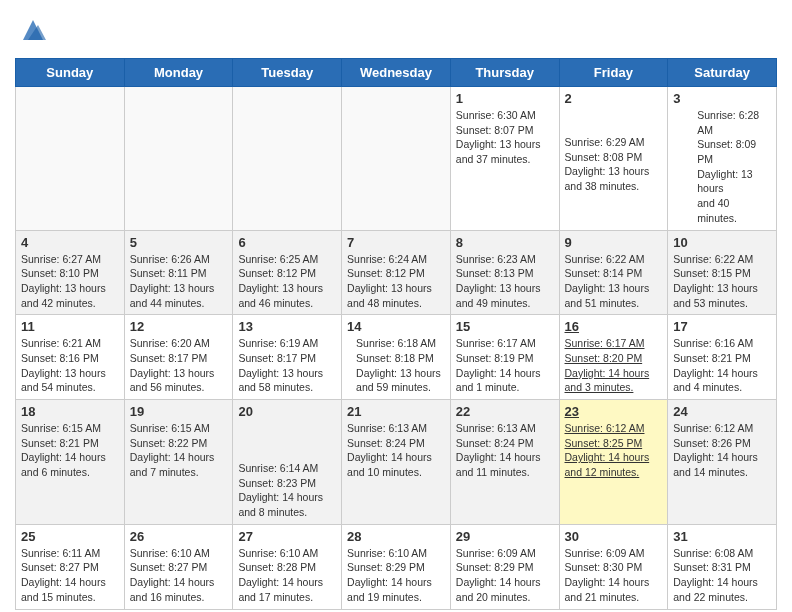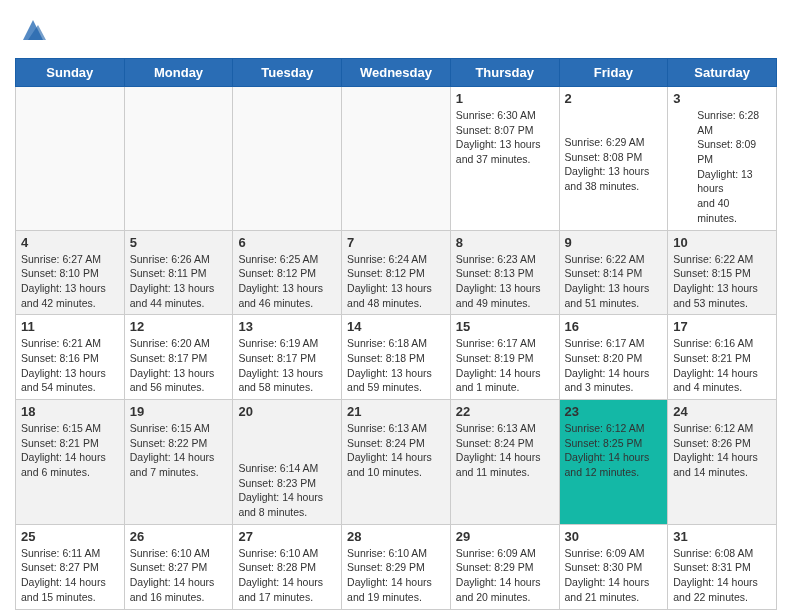--- a/index.html
+++ b/index.html
@@ -223,33 +223,33 @@
         </td>
         <td style="background-color: rgb(255, 255, 255);">
           <div class="day-number">13</div>
           <div class="day-info" style="white-space: pre-line;">Sunrise: 6:19 AM
 Sunset: 8:17 PM
 Daylight: 13 hours
 and 58 minutes.</div>
         </td>
         <td style="background-color: rgb(255, 255, 255);">
           <div class="day-number">14</div>
-          <div class="day-info" style="white-space: pre-line;">Sunrise: 6:18 AM
+          <div class="day-info" style="white-space: pre-line; margin-left: 9px;">Sunrise: 6:18 AM
 Sunset: 8:18 PM
 Daylight: 13 hours
 and 59 minutes.</div>
         </td>
         <td style="background-color: rgb(255, 255, 255);">
           <div class="day-number">15</div>
           <div class="day-info" style="white-space: pre-line;">Sunrise: 6:17 AM
 Sunset: 8:19 PM
 Daylight: 14 hours
 and 1 minute.</div>
         </td>
-        <td style="background-color: rgb(255, 255, 255);">
+        <td style="background-color: rgb(255, 255, 255); text-decoration: underline;">
           <div class="day-number">16</div>
           <div class="day-info" style="white-space: pre-line;">Sunrise: 6:17 AM
 Sunset: 8:20 PM
 Daylight: 14 hours
 and 3 minutes.</div>
         </td>
         <td style="background-color: rgb(255, 255, 255);">
           <div class="day-number">17</div>
           <div class="day-info" style="white-space: pre-line;">Sunrise: 6:16 AM
 Sunset: 8:21 PM
@@ -286,21 +286,21 @@
 Daylight: 14 hours
 and 10 minutes.</div>
         </td>
         <td style="background-color: rgb(242, 242, 242);">
           <div class="day-number">22</div>
           <div class="day-info" style="white-space: pre-line;">Sunrise: 6:13 AM
 Sunset: 8:24 PM
 Daylight: 14 hours
 and 11 minutes.</div>
         </td>
-        <td style="background-color: #14b8a6;">
+        <td style="background-color: #fef9c3; text-decoration: underline;">
           <div class="day-number">23</div>
           <div class="day-info" style="white-space: pre-line;">Sunrise: 6:12 AM
 Sunset: 8:25 PM
 Daylight: 14 hours
 and 12 minutes.</div>
         </td>
         <td style="background-color: rgb(242, 242, 242);">
           <div class="day-number">24</div>
           <div class="day-info" style="white-space: pre-line;">Sunrise: 6:12 AM
 Sunset: 8:26 PM

